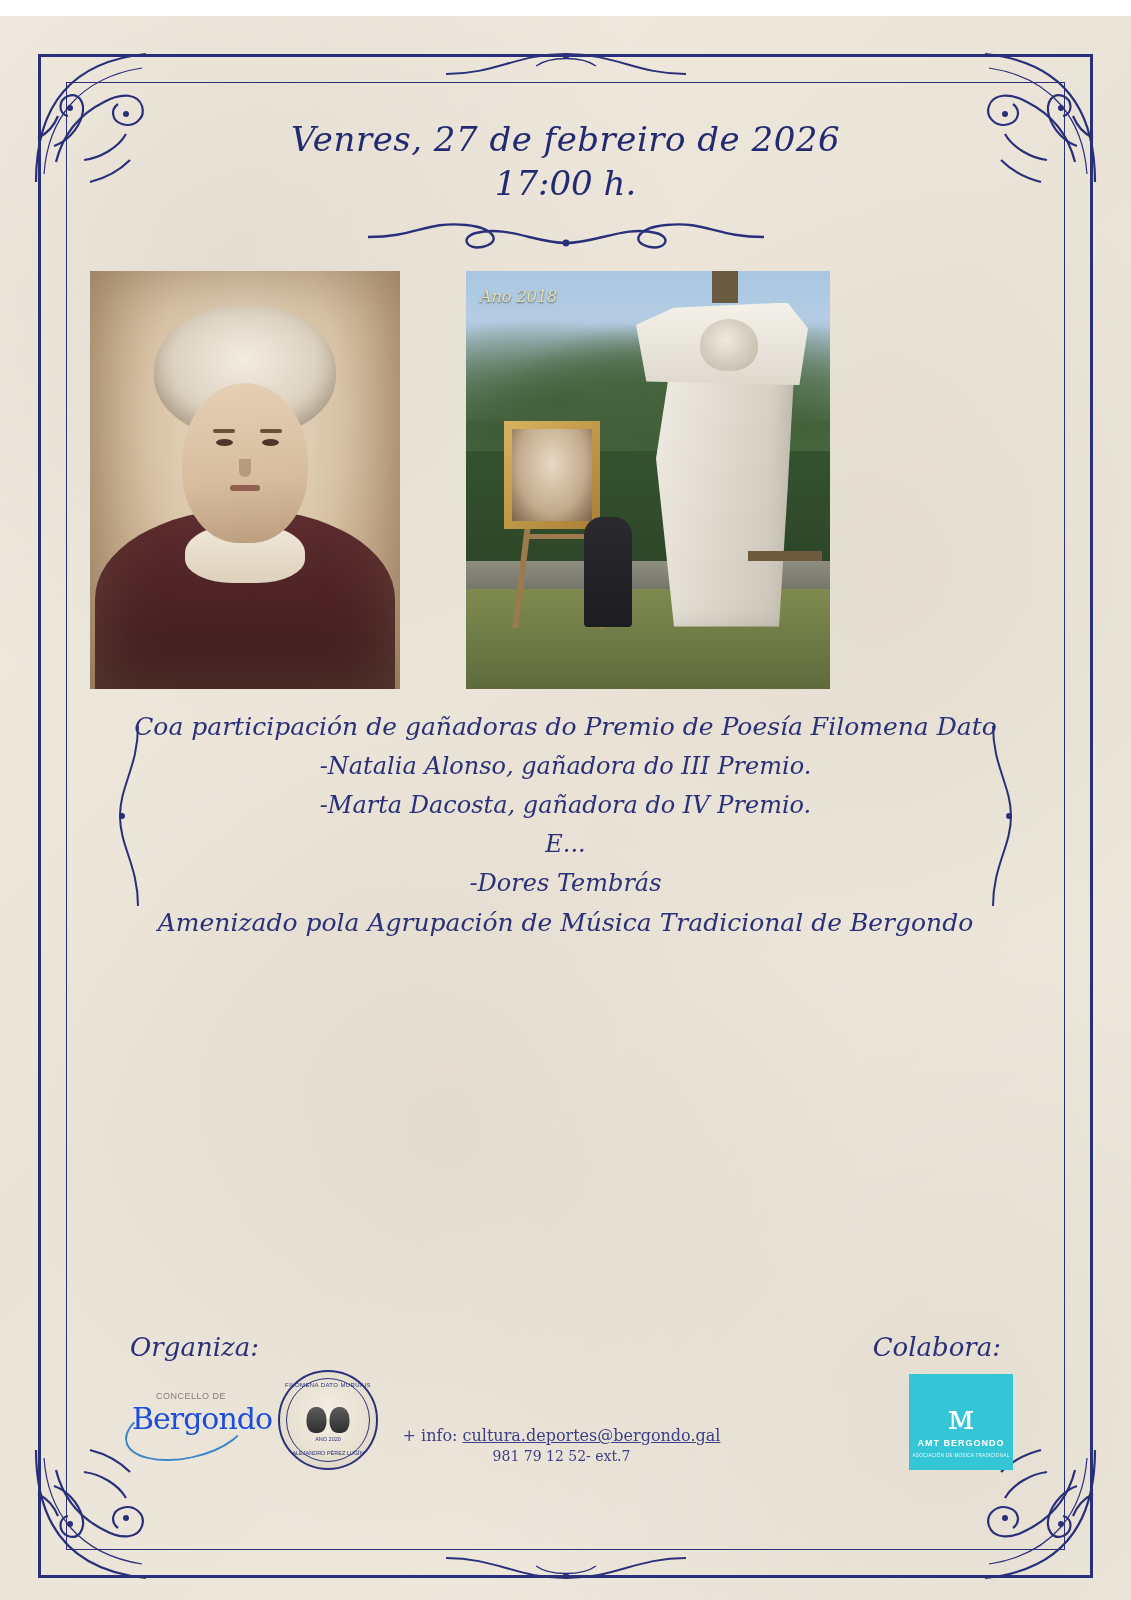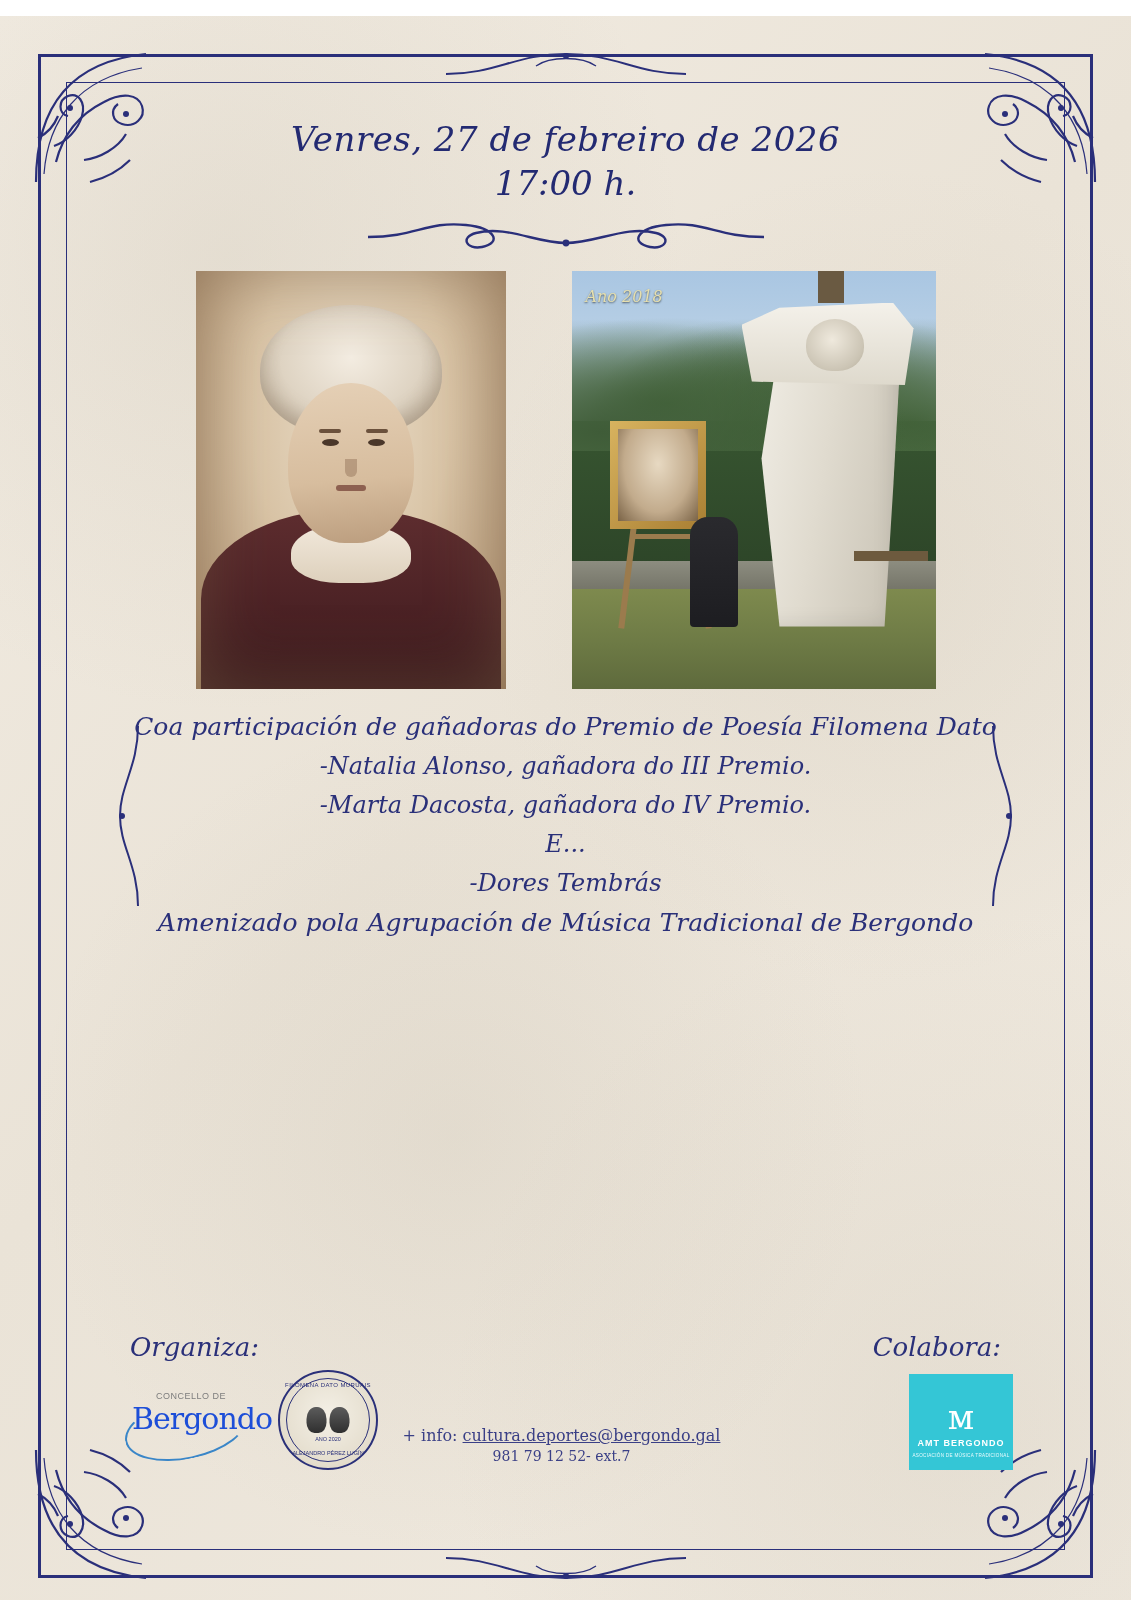--- a/index.html
+++ b/index.html
@@ -97,21 +97,21 @@
     margin: 10px auto 0;
     width: 420px;
     height: 46px;
     color: #2a2f7a;
   }
   .divider svg { width: 100%; height: 100%; display: block; }
 
   .photos {
     margin-top: 12px;
     display: flex;
-    justify-content: center;
+    justify-content: flex-start;
     align-items: flex-start;
     gap: 66px;
   }
   .photo {
     position: relative;
     overflow: hidden;
   }
   .photo-portrait {
     width: 310px;
     height: 418px;

